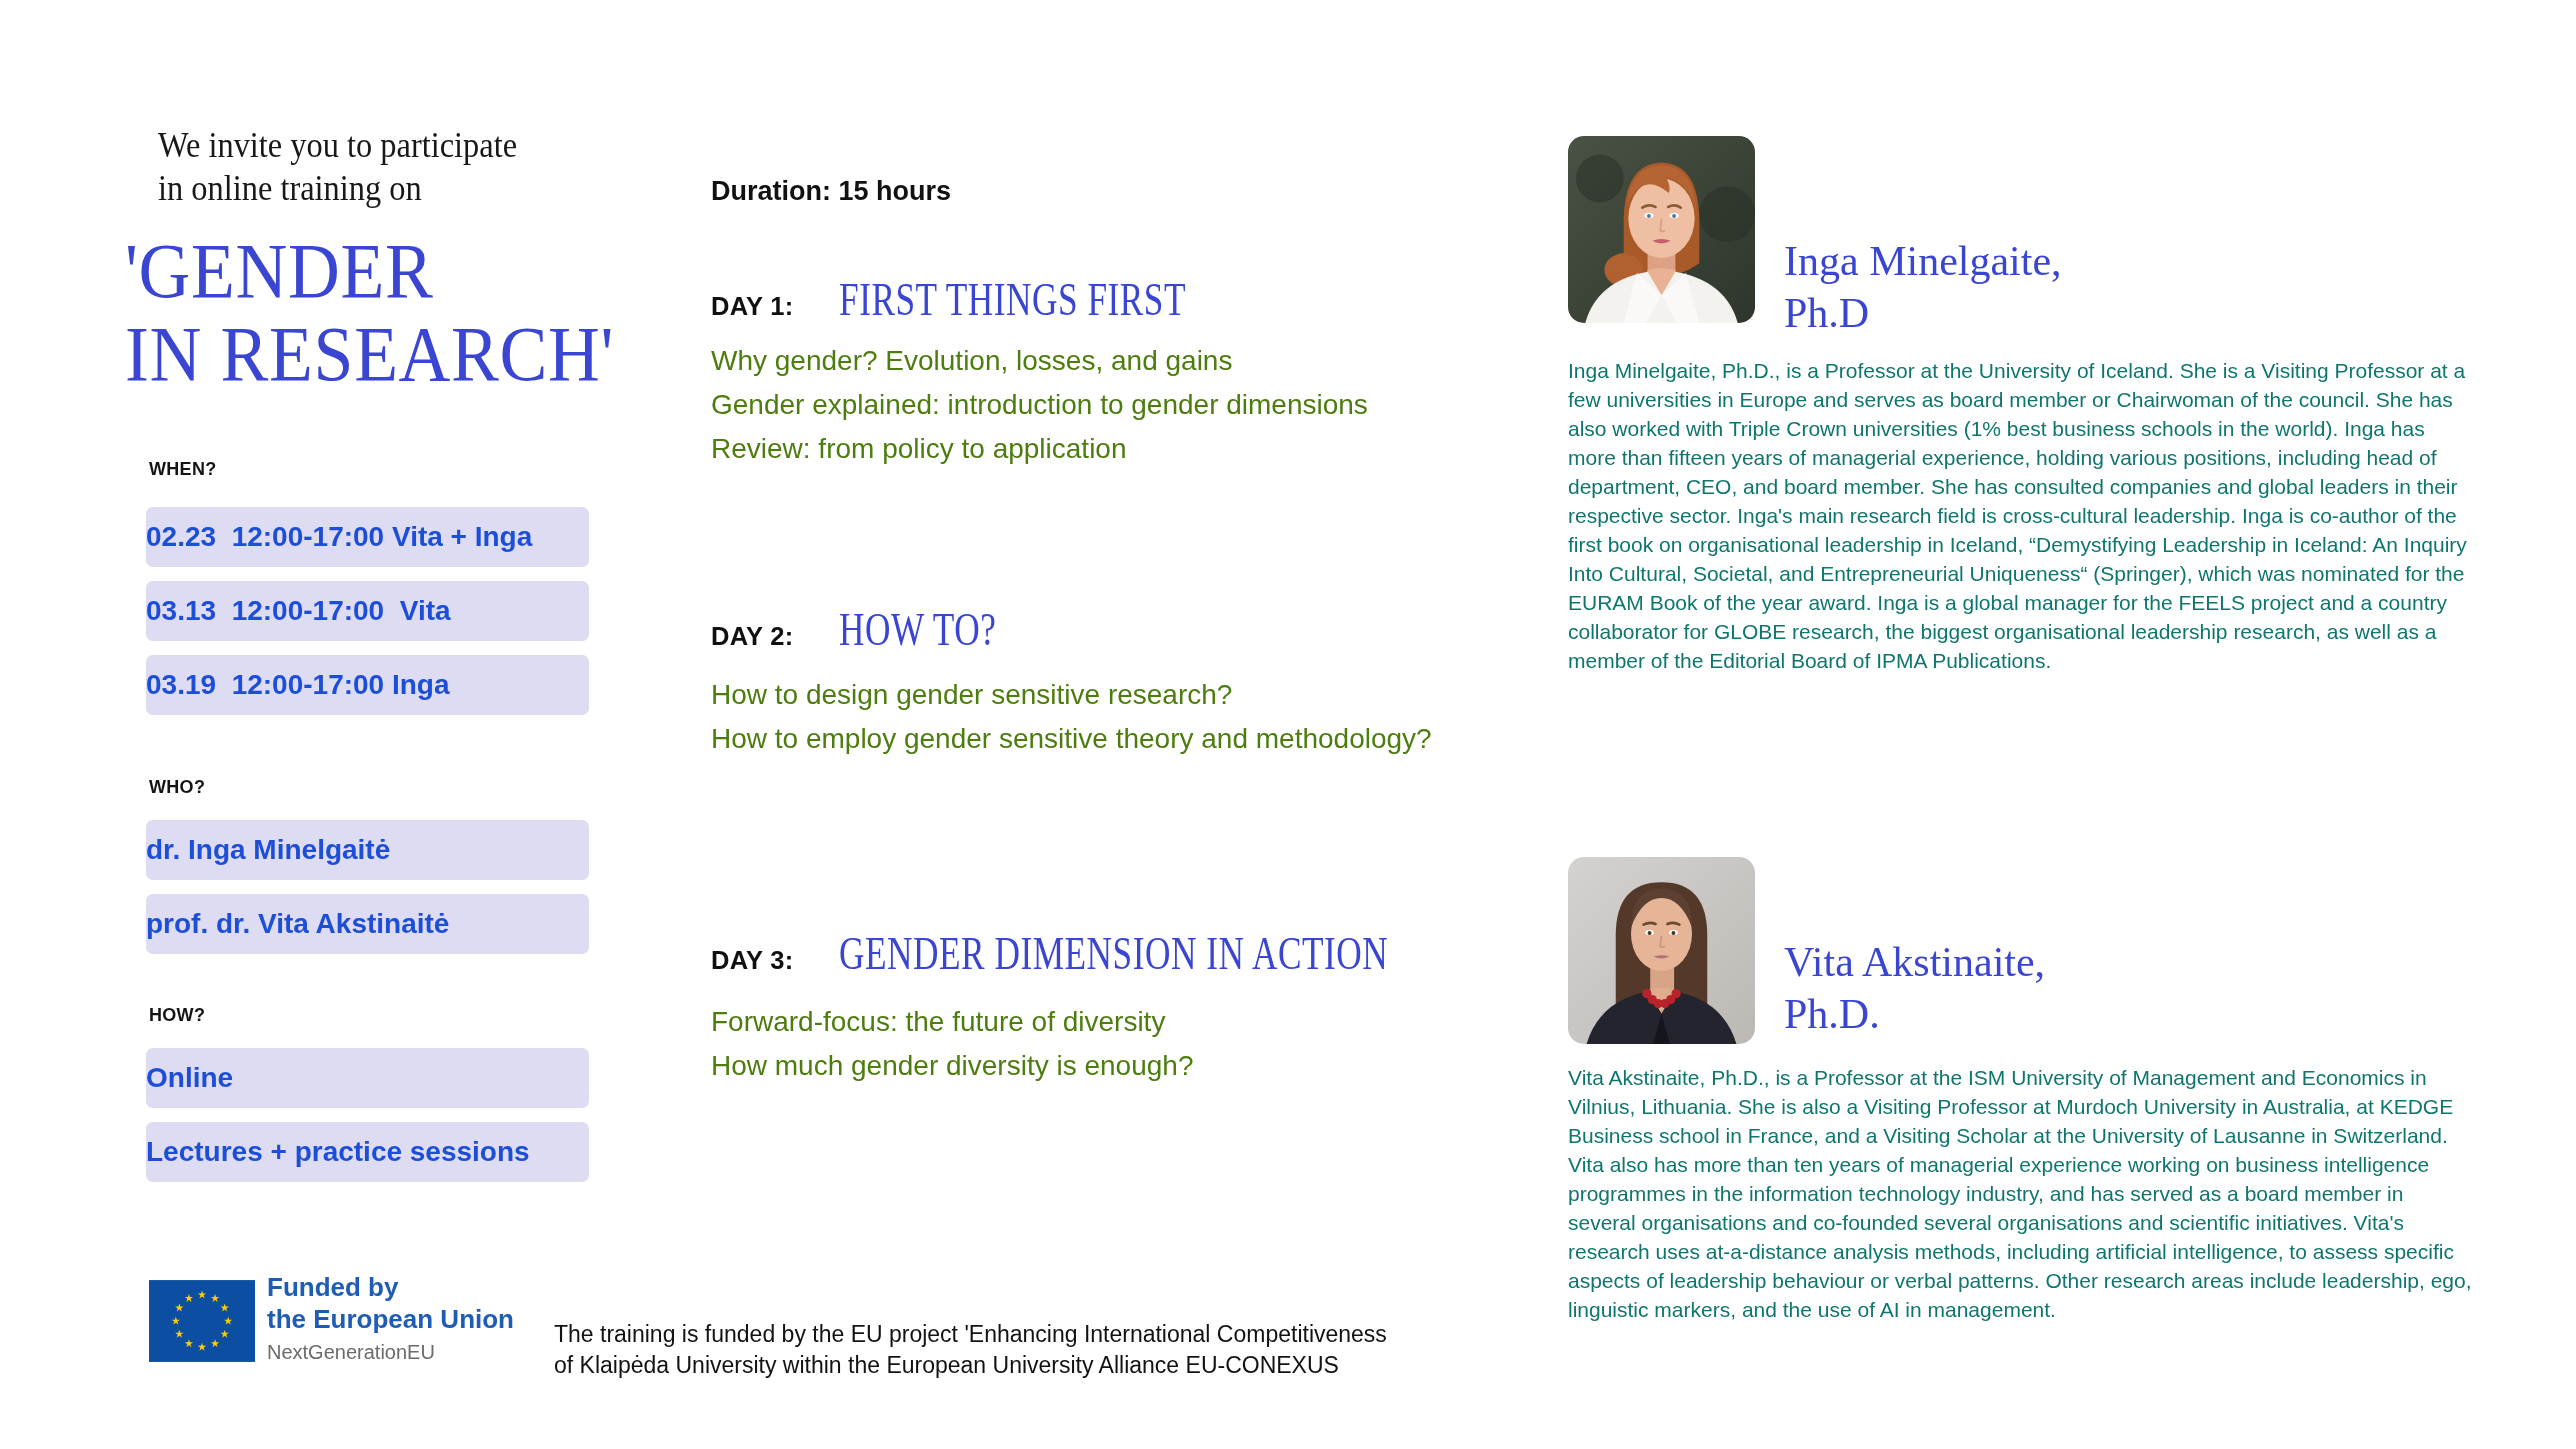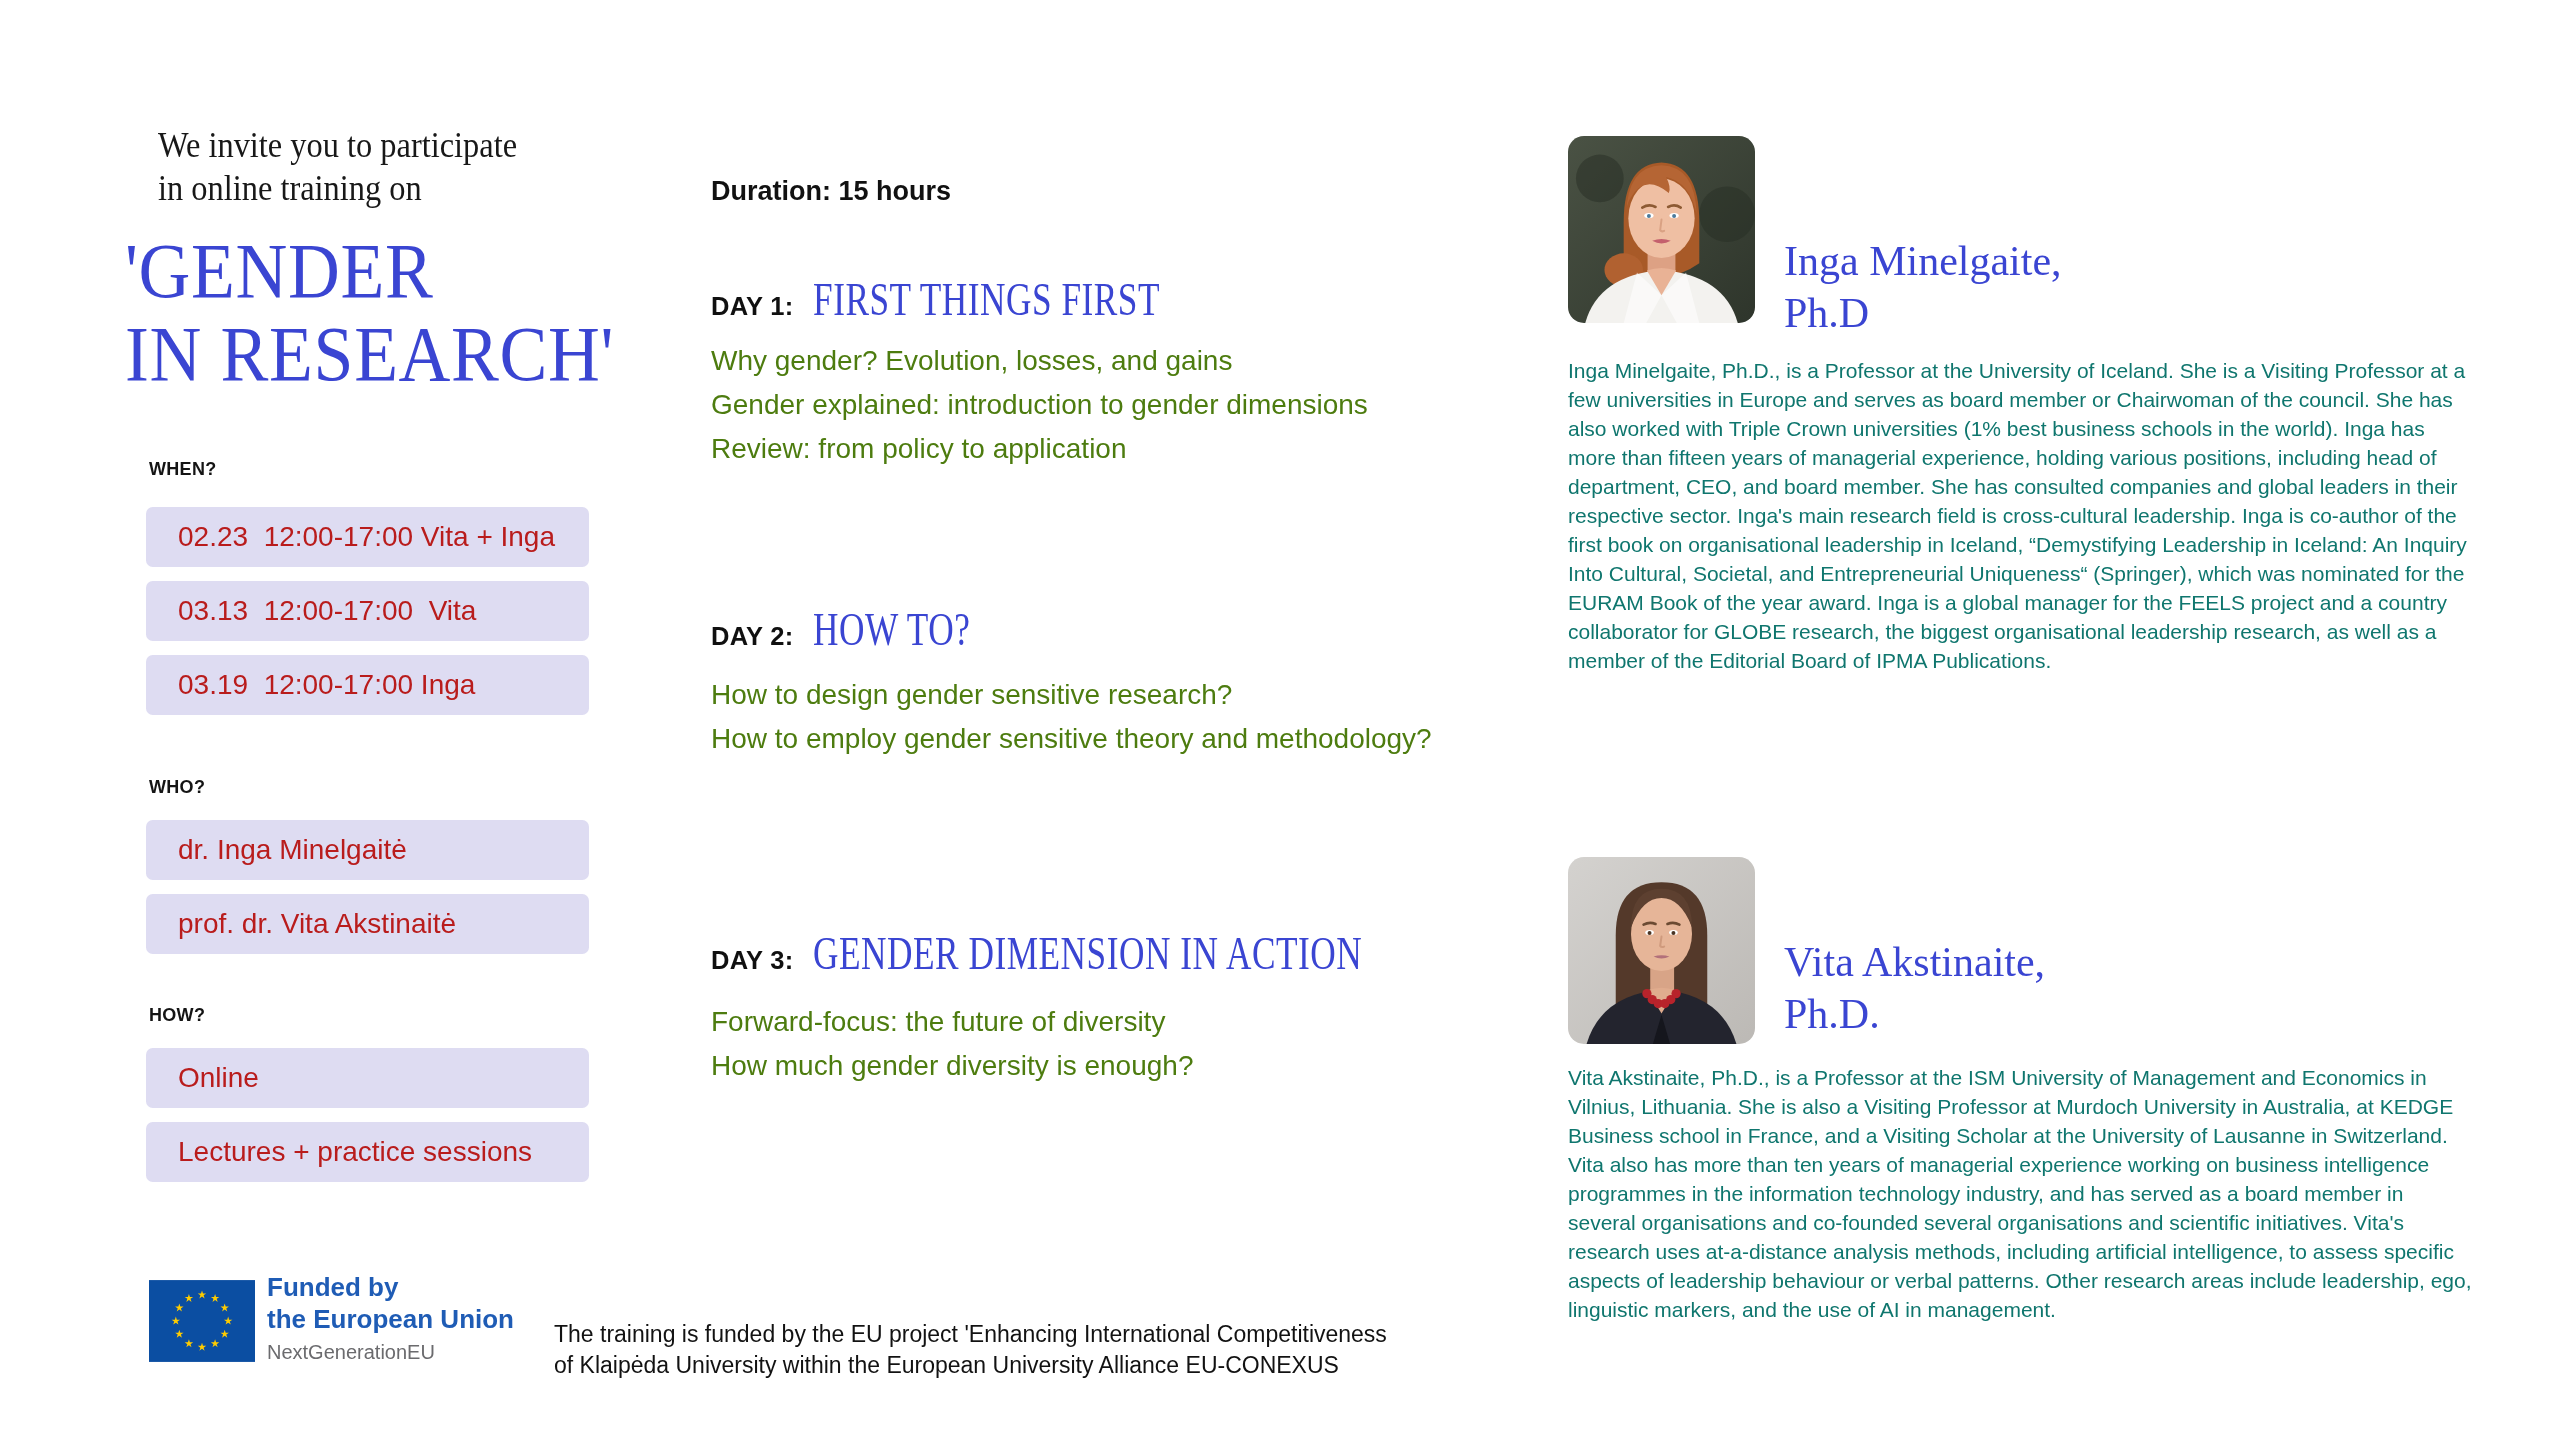--- a/index.html
+++ b/index.html
@@ -17,33 +17,33 @@
   .intro{left:158px;top:124px;font-family:"Liberation Serif", serif;
          font-size:36px;line-height:43px;color:#181818;}
   .intro .sq{display:inline-block;transform:scaleX(0.90);transform-origin:left bottom;white-space:nowrap;}
 
   .main-title{left:125px;top:229px;font-family:"Liberation Serif", serif;
               font-size:78px;line-height:83px;color:#3a45d2;font-weight:400;letter-spacing:0.7px;}
   .main-title .sq{display:inline-block;transform:scaleX(0.92);transform-origin:left bottom;white-space:nowrap;}
 
   .side-label{font-size:18px;font-weight:600;color:#141414;line-height:34px;letter-spacing:0.3px;}
   .pill{left:146px;width:443px;height:60px;background:#dedcf2;border-radius:6.7px;
-        display:flex;align-items:center;padding-left:32px;box-sizing:border-box;
-        font-size:28px;color:#b91c1c;}
+        display:flex;align-items:center;box-sizing:border-box;
+        font-size:28px;color:#1d4ed8;font-weight:bold;}
 
   
   .eu-flag{left:149px;top:1280px;}
   .eu-text{left:267px;top:1271px;}
   .eu-text .l{font-size:26px;line-height:32px;font-weight:700;color:#1f5cb5;}
   .eu-text .sub{font-size:20px;line-height:29.5px;color:#6b6b6e;margin-top:3px;}
   .funding-note{left:554px;top:1319px;width:953px;font-size:23px;line-height:31px;color:#121212;}
 
   
   .duration{left:711px;top:176px;font-size:27px;font-weight:600;color:#111;}
-  .day-row{left:711px;display:flex;align-items:baseline;line-height:51px;white-space:nowrap;}
+  .day-row{left:711px;display:flex;align-items:baseline;line-height:51px;white-space:nowrap;gap:26px;}
   .day-label{font-size:25.5px;font-weight:700;color:#101010;width:102px;flex:0 0 102px;letter-spacing:0.3px;}
   .day-title{font-family:"Liberation Serif", serif;font-size:47px;color:#3a45d2;
              display:inline-block;transform:scaleX(0.75);transform-origin:left bottom;letter-spacing:0.7px;}
   .day-items{left:711px;width:852px;}
   .day-item{font-size:28px;line-height:32px;color:#4d7c0f;margin-bottom:12px;}
 
   
   .photo{left:1568px;width:187px;height:187px;}
   .speaker-name{left:1784px;font-family:"Liberation Serif", serif;font-size:42px;
                 line-height:52px;color:#3a45d2;}

